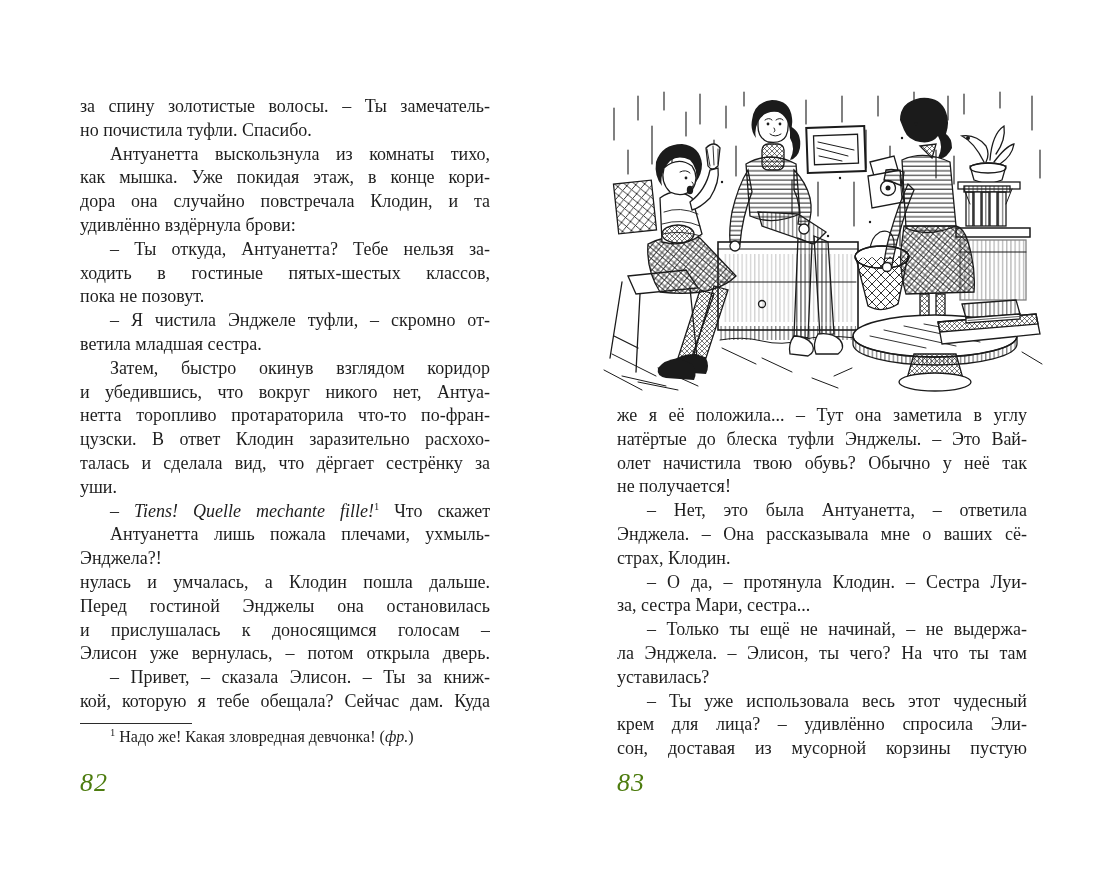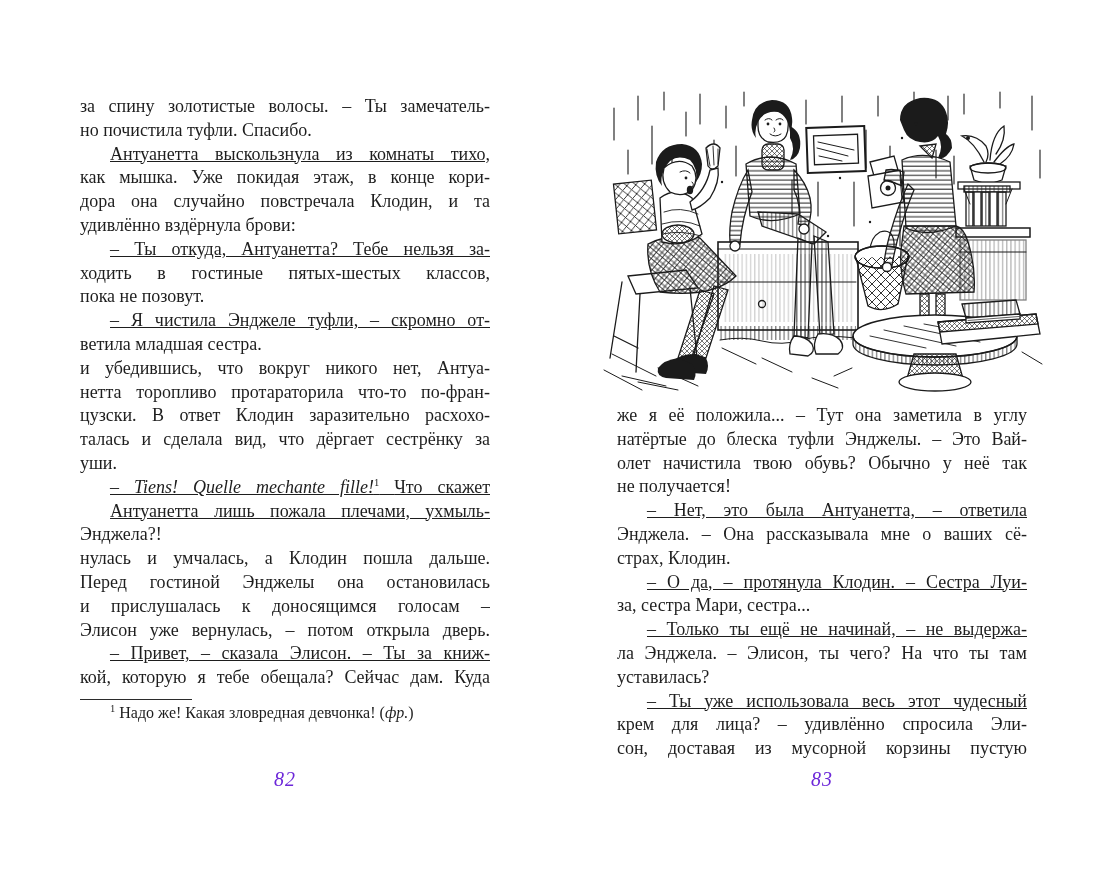--- a/index.html
+++ b/index.html
@@ -8,28 +8,28 @@
     font-family:"Liberation Serif","DejaVu Serif",serif; color:#1e1e1e; overflow:hidden;padding-left:44px;
   }
   .col { position:absolute; width:410px; }
   #col-left  { left:80px;  top:95px; }
   #col-right { left:617px; top:404px; }
   .line {
     font-size:18px; height:23.8px; line-height:23.8px;
     text-align:justify; text-align-last:justify; overflow:hidden;
   }
   .line.last { text-align:right; text-align-last:left; }
-  .line.indent { text-indent:30px;text-decoration:underline; }
+  .line.indent { text-indent:30px; }
   .ital { font-style:italic; }
   sup { font-size:10.5px; line-height:0; vertical-align:super; }
   .fn-rule { width:112px; height:0; border-top:1.5px solid #2b2b2b; margin-top:9px; }
   .footnote { margin-top:2px; font-size:16px; line-height:22px; text-indent:30px; text-align:left; }
   .pagenum {
-    position:absolute; top:768px; width:410px; text-align:center;
-    font-style:italic; font-size:20px; color:#6d28d9; letter-spacing:1px;
+    position:absolute; top:768px; width:410px; 
+    font-style:italic; font-size:26px; color:#4d7c0f; letter-spacing:1px;
   }
   #pagenum-left { left:80px; }
   #pagenum-right { left:617px; }
   #illustration { position:absolute; left:602px; top:86px; width:445px; height:310px; }
 </style>
 </head>
 <body>
 
 <div class="book">
 
@@ -38,20 +38,21 @@
     <div class="line last">но почистила туфли. Спасибо.</div>
     <div class="line indent">Антуанетта выскользнула из комнаты тихо,</div>
     <div class="line">как мышка. Уже покидая этаж, в конце кори-</div>
     <div class="line">дора она случайно повстречала Клодин, и та</div>
     <div class="line last">удивлённо вздёрнула брови:</div>
     <div class="line indent">– Ты откуда, Антуанетта? Тебе нельзя за-</div>
     <div class="line">ходить в гостиные пятых-шестых классов,</div>
     <div class="line last">пока не позовут.</div>
     <div class="line indent">– Я чистила Энджеле туфли, – скромно от-</div>
     <div class="line last">ветила младшая сестра.</div>
+    <div class="line indent">Затем, быстро окинув взглядом коридор</div>
     <div class="line">и убедившись, что вокруг никого нет, Антуа-</div>
     <div class="line">нетта торопливо протараторила что-то по-фран-</div>
     <div class="line">цузски. В ответ Клодин заразительно расхохо-</div>
     <div class="line">талась и сделала вид, что дёргает сестрёнку за</div>
     <div class="line last">уши.</div>
     <div class="line indent">
       <span>–</span>
       <span class="ital">Tiens! Quelle mechante fille!</span><sup>1</sup>
       <span>Что скажет</span>
     </div>

